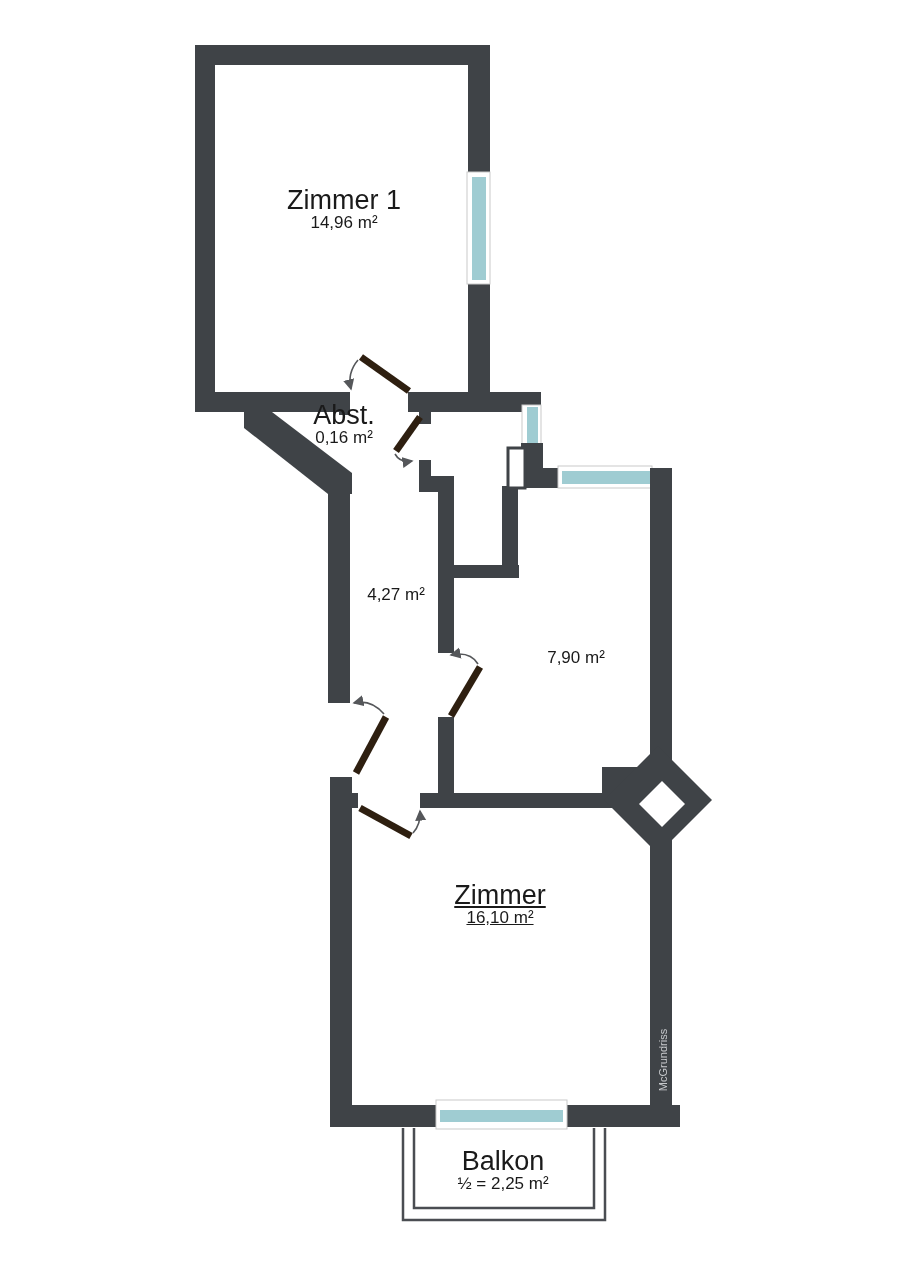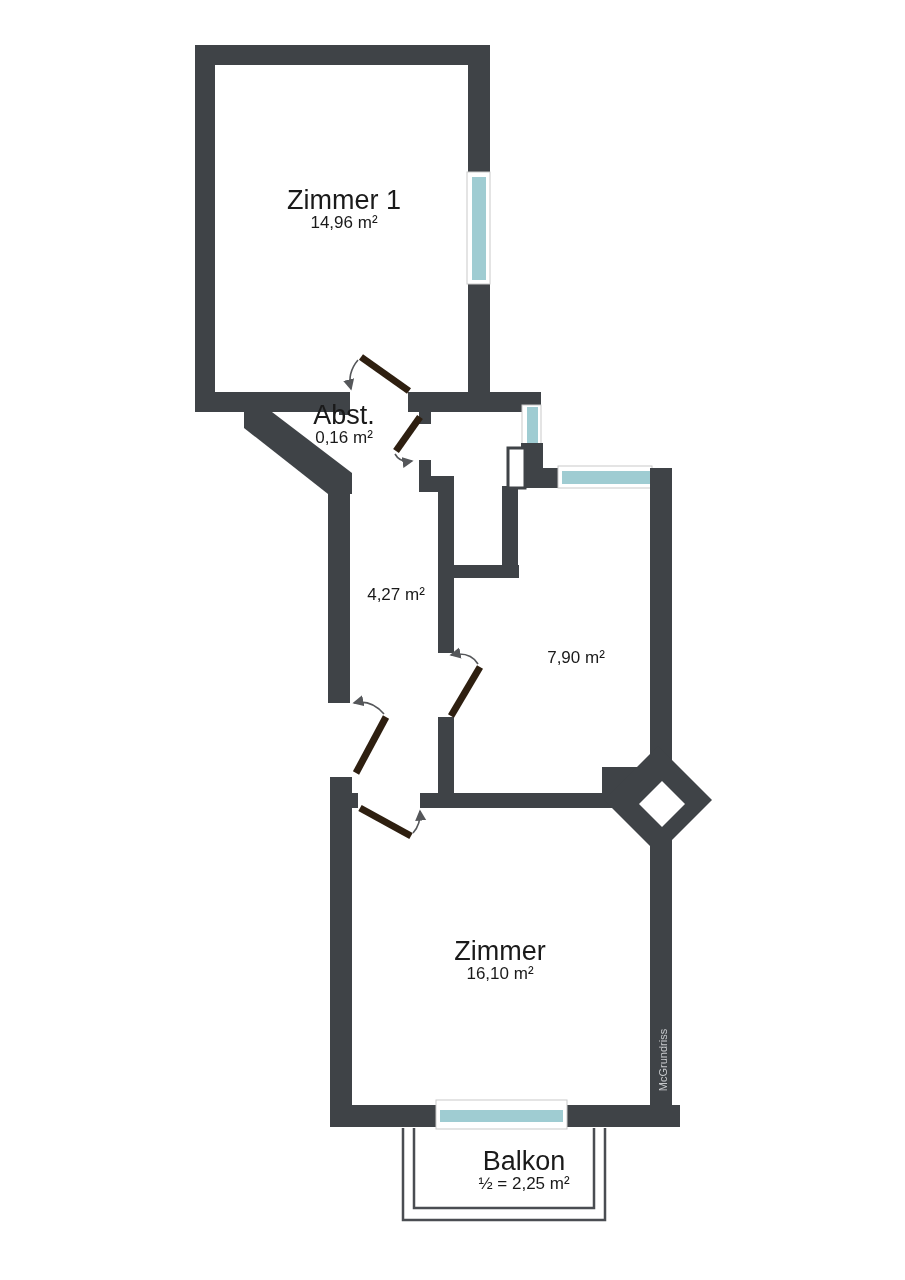--- a/index.html
+++ b/index.html
@@ -125,23 +125,23 @@
 
 
   <div class="room-label" style="left:396px;top:584px;">
     <div class="room-area">4,27 m²</div>
   </div>
 
   <div class="room-label" style="left:576px;top:647px;">
     <div class="room-area">7,90 m²</div>
   </div>
 
-  <div class="room-label" style="left:500px;top:940px;">
+  <div class="room-label" style="left:500px;top:884px;text-decoration:underline;">
     <div class="room-name">Zimmer</div>
     <div class="room-area">16,10 m²</div>
   </div>
 
-  <div class="room-label" style="left:524px;top:1150px;">
+  <div class="room-label" style="left:503px;top:1150px;">
     <div class="room-name">Balkon</div>
     <div class="room-area">½ = 2,25 m²</div>
   </div>
 
 </div>
 
 </body></html>

